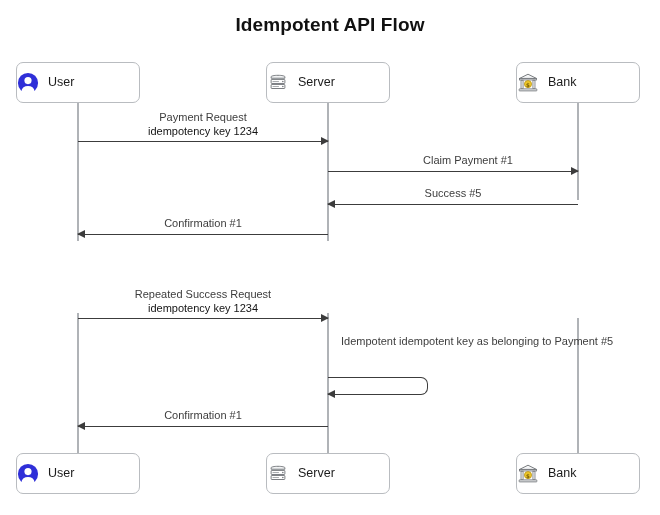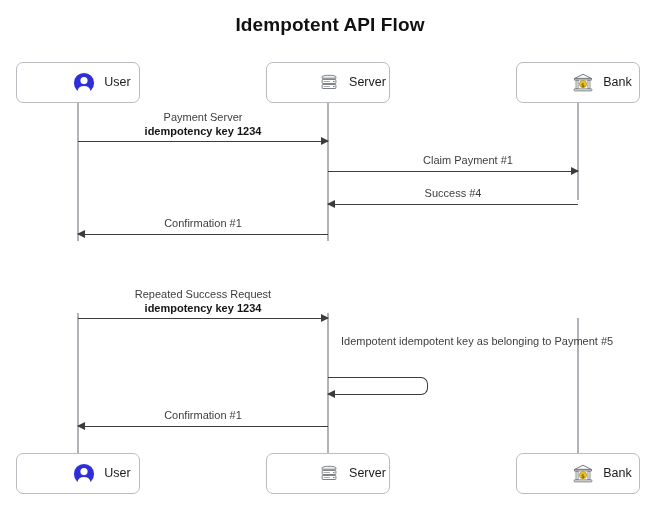--- a/index.html
+++ b/index.html
@@ -36,23 +36,22 @@
   
   .actor-box {
     position: absolute;
     box-sizing: border-box;
     height: 41px;
     border: 1px solid #b9bcc0;
     border-radius: 7px;
     background: #ffffff;
     display: flex;
     align-items: center;
-    justify-content: center;
+    justify-content: flex-start;
     gap: 9px;
-    padding-left: 48px;
   }
   .actor-label {
     font-size: 12.5px;
     color: #1b1b1b;
     font-weight: normal;
     line-height: 1;
   }
   .actor-icon {
     display: block;
     width: 22px;
@@ -94,21 +93,21 @@
   
   .msg-label {
     position: absolute;
     text-align: center;
     line-height: 14px;
     font-size: 11px;
     color: #3d3d3d;
     white-space: nowrap;
   }
   .msg-label .ln1 { display: block; font-weight: normal; }
-  .msg-label .ln2 { display: block; font-weight: bold; color: #141414; }
+  .msg-label .ln2 { display: block; font-weight: normal; color: #141414; }
 
   
   .self-loop {
     position: absolute;
     box-sizing: border-box;
     border: 1.3px solid #3c3c3c;
     border-left: none;
     border-top-right-radius: 7px;
     border-bottom-right-radius: 7px;
     background: transparent;
@@ -172,36 +171,36 @@
         <rect x="17.4" y="9" width="2.2" height="9.2" fill="#ffffff" stroke="#6f7276" stroke-width="0.9"></rect>
         <rect x="2.4" y="18.4" width="19.2" height="2.2" rx="0.4" fill="#e9eaec" stroke="#6f7276" stroke-width="0.9"></rect>
         <circle cx="12" cy="13.2" r="3.9" fill="#efc82a" stroke="#b9951a" stroke-width="0.9"></circle>
         <text x="12" y="16" font-size="6" font-family="DejaVu Sans, sans-serif" font-weight="bold" fill="#7a5f08" text-anchor="middle">$</text>
       </svg>
     </span>
     <span class="actor-label">Bank</span>
   </div>
 
   <div class="msg-label" style="left:78px; top:110px; width:250px;">
-    <span class="ln1">Payment Server</span>
+    <span class="ln1">Payment Request</span>
     <span class="ln2">idempotency key 1234</span>
   </div>
   <div class="msg" style="left:78px; top:141px; width:250px;">
     <span class="arrowhead right"></span>
   </div>
 
   <div class="msg-label" style="left:328px; top:153px; width:250px;padding-left:15px;">
     <span class="ln1">Claim Payment #1</span>
   </div>
   <div class="msg" style="left:328px; top:171px; width:250px;">
     <span class="arrowhead right"></span>
   </div>
 
   <div class="msg-label" style="left:328px; top:186px; width:250px;">
-    <span class="ln1">Success #4</span>
+    <span class="ln1">Success #5</span>
   </div>
   <div class="msg" style="left:328px; top:204px; width:250px;">
     <span class="arrowhead left"></span>
   </div>
 
   <div class="msg-label" style="left:78px; top:216px; width:250px;">
     <span class="ln1">Confirmation #1</span>
   </div>
   <div class="msg" style="left:78px; top:234px; width:250px;">
     <span class="arrowhead left"></span>

